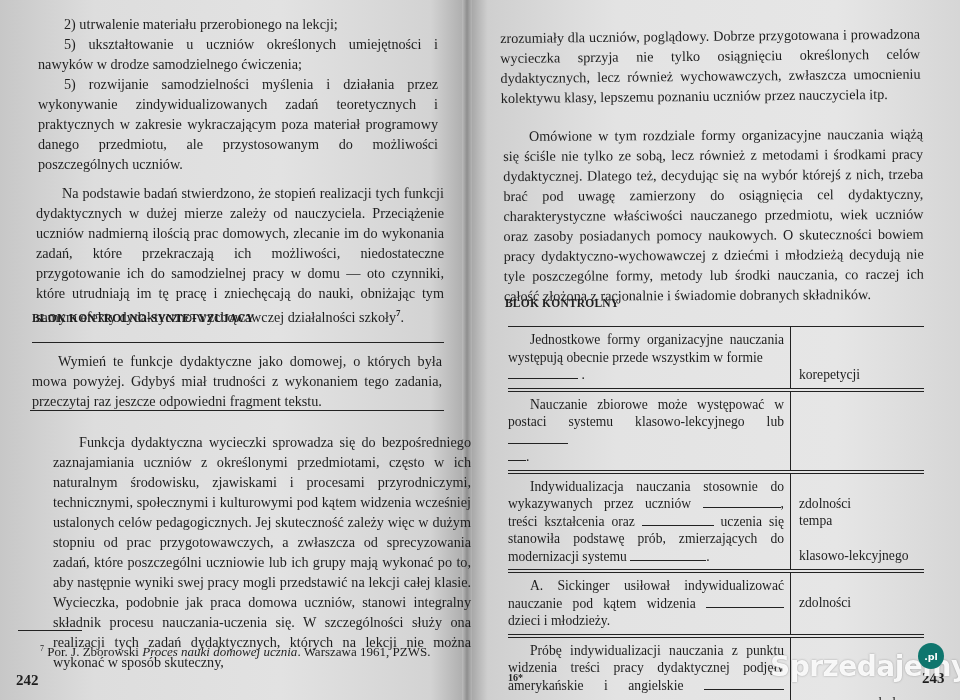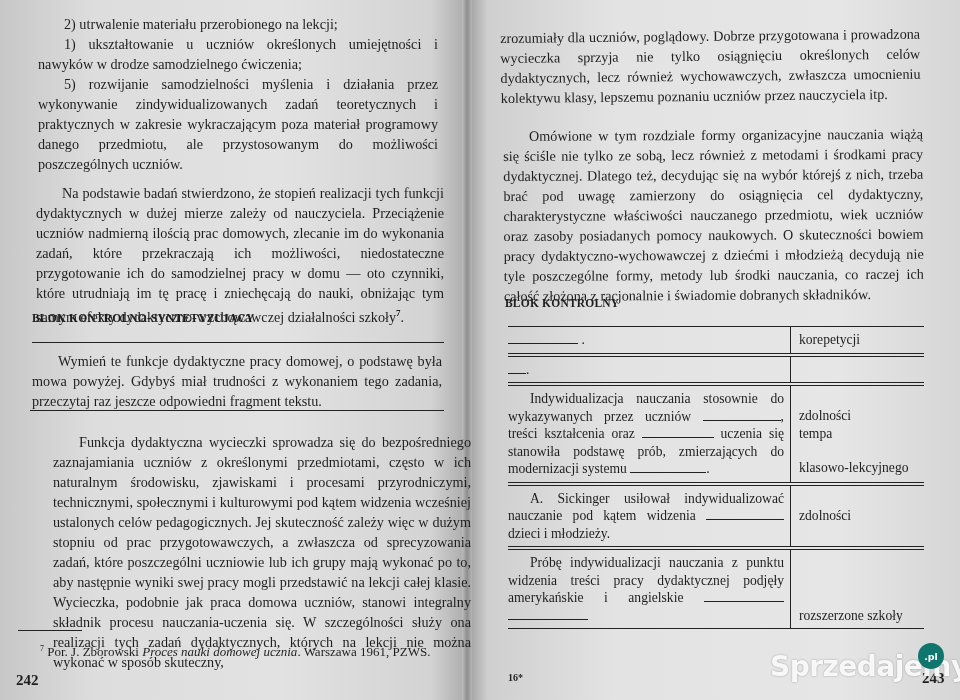--- a/index.html
+++ b/index.html
@@ -82,32 +82,32 @@
 </style>
 </head>
 <body>
 
 <div class="page page-left"></div>
 <div class="page page-right"></div>
 <div class="gutter"></div>
 
 <div id="lp-list" class="text">
   <p class="p indent">2) utrwalenie materiału przerobionego na lekcji;</p>
-  <p class="p indent">1) ukształtowanie u uczniów określonych umiejętności i nawyków w drodze samodzielnego ćwiczenia;</p>
+  <p class="p indent">5) ukształtowanie u uczniów określonych umiejętności i nawyków w drodze samodzielnego ćwiczenia;</p>
   <p class="p indent">5) rozwijanie samodzielności myślenia i działania przez wykonywanie zindywidualizowanych zadań teoretycznych i praktycznych w zakresie wykraczającym poza materiał programowy danego przedmiotu, ale przystosowanym do możliwości poszczególnych uczniów.</p>
 </div>
 
 <div id="lp-para1" class="text">
   <p class="p indent"><span>Na podstawie badań stwierdzono, że stopień realizacji tych funkcji dydaktycznych w dużej mierze zależy od nauczyciela. Przeciążenie uczniów nadmierną ilością prac domowych, zlecanie im do wykonania zadań, które przekraczają ich możliwości, niedostateczne przygotowanie ich do samodzielnej pracy w domu — oto czynniki, które utrudniają im tę pracę i zniechęcają do nauki, obniżając tym samym efekty dydaktyczno-wychowawczej działalności szkoły</span><sup style="font-size:9px;font-weight:bold;">7</sup>.</p>
 </div>
 
 <div class="heading" style="left:32px;top:312px;">BLOK KONTROLNO-SYNTETYZUJĄCY</div>
 <div class="rule" style="left:32px;top:342px;width:412px;"></div>
 <div id="lp-task" class="text">
-  <p class="p indent">Wymień te funkcje dydaktyczne pracy domowej, o podstawę była mowa powyżej. Gdybyś miał trudności z wykonaniem tego zadania, przeczytaj raz jeszcze odpowiedni fragment tekstu.</p>
+  <p class="p indent">Wymień te funkcje dydaktyczne jako domowej, o których była mowa powyżej. Gdybyś miał trudności z wykonaniem tego zadania, przeczytaj raz jeszcze odpowiedni fragment tekstu.</p>
 </div>
 <div class="rule" style="left:30px;top:410px;width:414px;"></div>
 
 <div id="lp-para2" class="text">
   <p class="p indent">Funkcja dydaktyczna wycieczki sprowadza się do bezpośredniego zaznajamiania uczniów z określonymi przedmiotami, często w ich naturalnym środowisku, zjawiskami i procesami przyrodniczymi, technicznymi, społecznymi i kulturowymi pod kątem widzenia wcześniej ustalonych celów pedagogicznych. Jej skuteczność zależy więc w dużym stopniu od prac przygotowawczych, a zwłaszcza od sprecyzowania zadań, które poszczególni uczniowie lub ich grupy mają wykonać po to, aby następnie wyniki swej pracy mogli przedstawić na lekcji całej klasie. Wycieczka, podobnie jak praca domowa uczniów, stanowi integralny składnik procesu nauczania-uczenia się. W szczególności służy ona realizacji tych zadań dydaktycznych, których na lekcji nie można wykonać w sposób skuteczny,</p>
 </div>
 
 <div class="rule" style="left:18px;top:630px;width:64px;border-top-width:1.2px;"></div>
 <div class="footnote" style="position:absolute;left:40px;top:644px;width:420px;">
   <sup style="font-size:8px;">7</sup>
@@ -122,29 +122,31 @@
 
 <div id="rp-para2" class="text">
   <p class="p indent">Omówione w tym rozdziale formy organizacyjne nauczania wiążą się ściśle nie tylko ze sobą, lecz również z metodami i środkami pracy dydaktycznej. Dlatego też, decydując się na wybór którejś z nich, trzeba brać pod uwagę zamierzony do osiągnięcia cel dydaktyczny, charakterystyczne właściwości nauczanego przedmiotu, wiek uczniów oraz zasoby posiadanych pomocy naukowych. O skuteczności bowiem pracy dydaktyczno-wychowawczej z dziećmi i młodzieżą decydują nie tyle poszczególne formy, metody lub środki nauczania, co raczej ich całość złożona z racjonalnie i świadomie dobranych składników.</p>
 </div>
 
 <div class="heading" style="left:505px;top:297px;">BLOK KONTROLNY</div>
 
 <div id="control-table">
   <div class="trow">
     <div class="tq">
+      <span class="first"><span>Jednostkowe formy organizacyjne nauczania występują obecnie przede wszystkim w formie</span></span>
       <span class="blank" style="width:70px;"></span> <span>.</span>
     </div>
     <div class="ta">
       <span>korepetycji</span>
     </div>
   </div>
 
   <div class="trow">
     <div class="tq">
+      <span class="first"><span>Nauczanie zbiorowe może występować w postaci systemu klasowo-lekcyjnego lub</span> <span class="blank" style="width:60px;"></span></span>
       <span class="blank" style="width:18px;"></span><span>.</span>
     </div>
   </div>
 
   <div class="trow">
     <div class="tq">
       <span class="first"><span>Indywidualizacja nauczania stosownie do wykazywanych przez uczniów</span> <span class="blank" style="width:78px;"></span><span>, treści kształcenia oraz</span> <span class="blank" style="width:72px;"></span> <span>uczenia się stanowiła podstawę prób, zmierzających do modernizacji systemu</span> <span class="blank" style="width:76px;"></span><span>.</span></span>
     </div>
     <div class="ta" style="justify-content:flex-start;padding-top:21px;">
       <span>zdolności</span>

